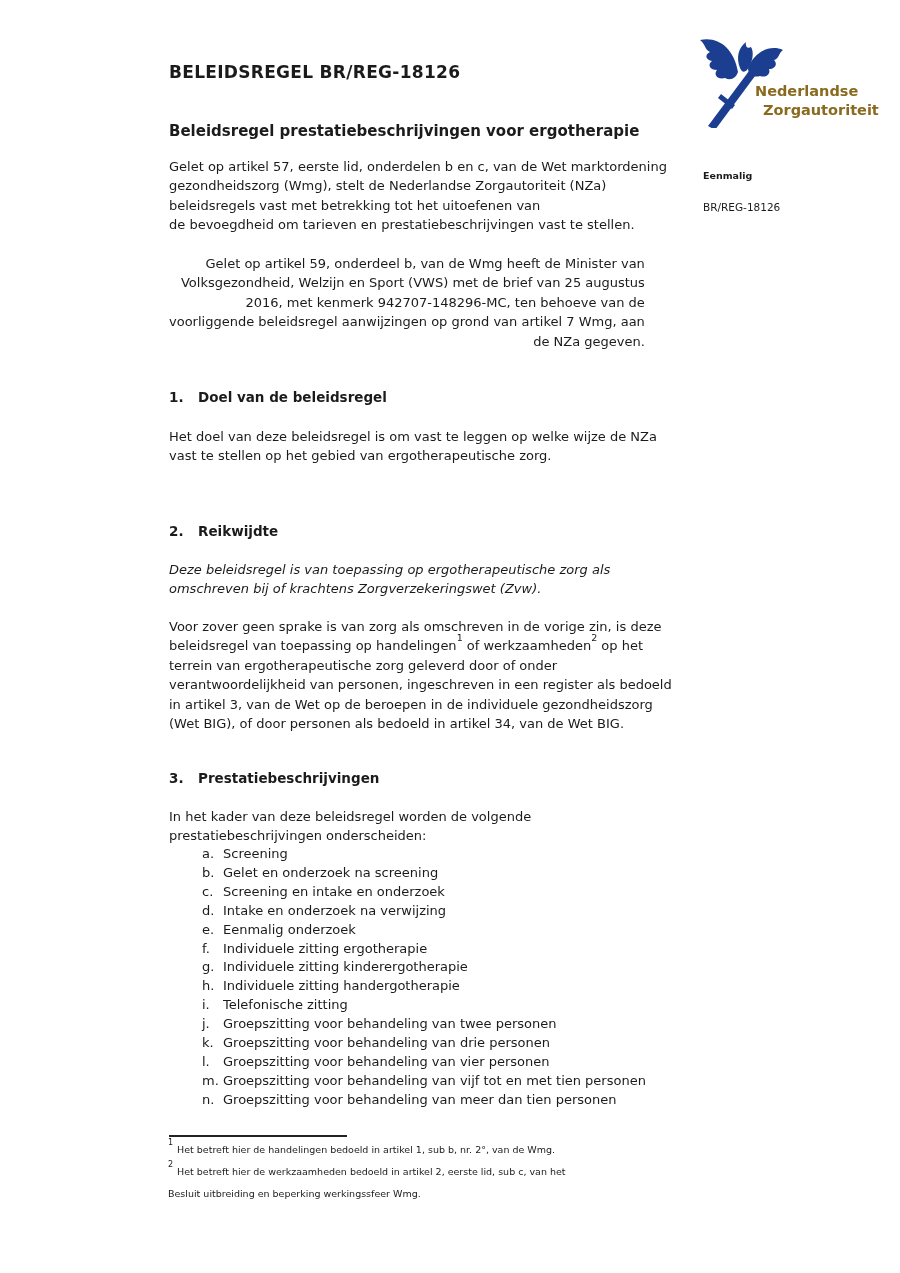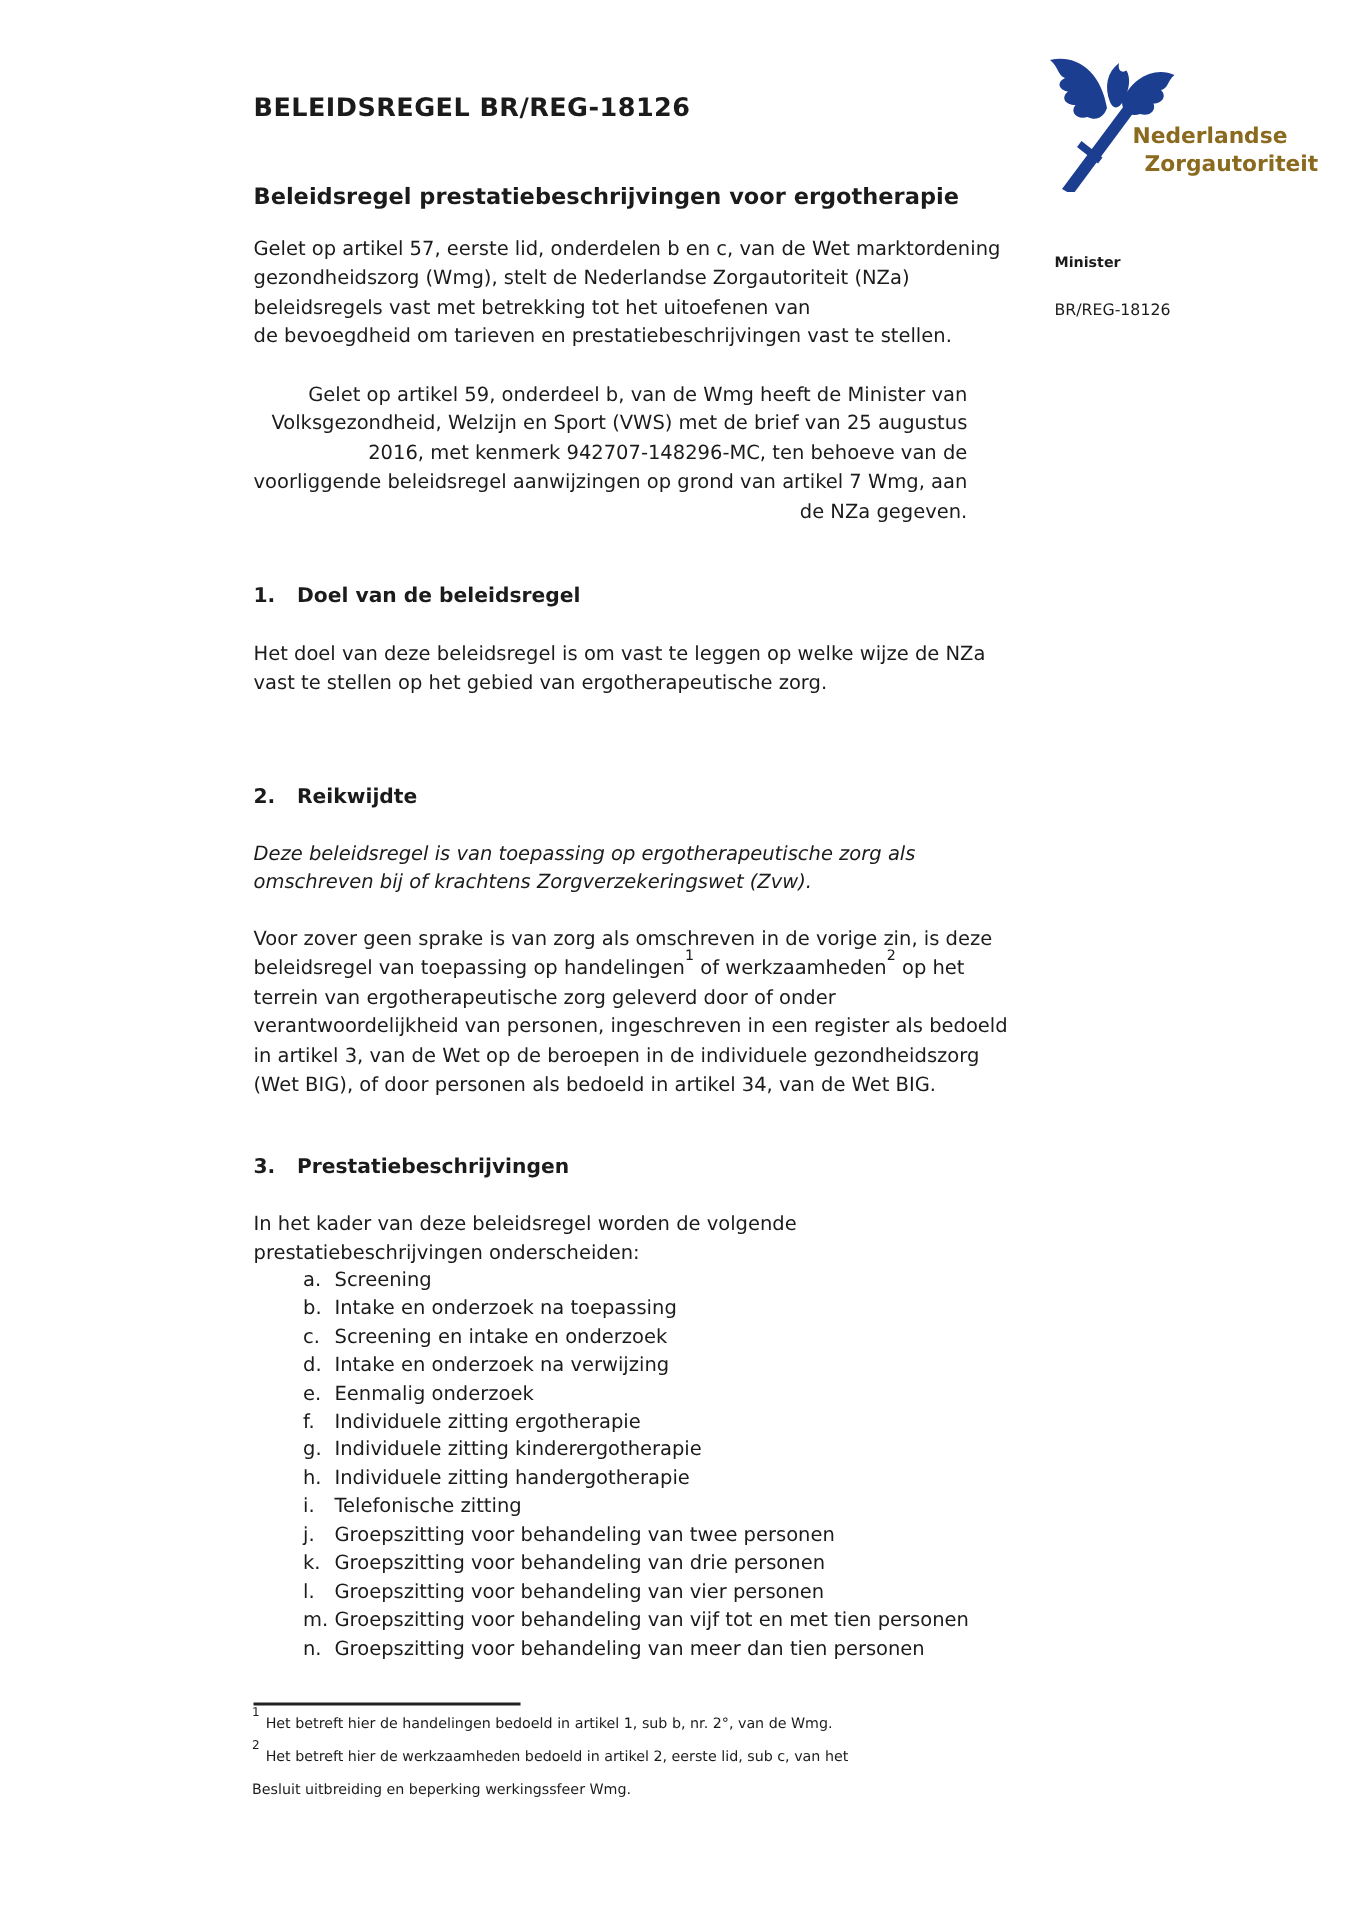--- a/index.html
+++ b/index.html
@@ -52,21 +52,21 @@
       </g>
     </svg>
     <div class="l1">Nederlandse</div>
     <div class="l2">Zorgautoriteit</div>
   </div>
 
   <div class="abs doc-title">BELEIDSREGEL BR/REG-18126</div>
   <div class="abs doc-subtitle">Beleidsregel prestatiebeschrijvingen voor ergotherapie</div>
 
   <div class="abs kenmerk">
-    <div class="label">Minister</div>
+    <div class="label">Eenmalig</div>
     <div class="value">BR/REG-18126</div>
   </div>
 
   <div class="abs body-text p1">
       <div>Gelet op artikel 57, eerste lid, onderdelen b en c, van de Wet marktordening</div>
       <div>gezondheidszorg (Wmg), stelt de Nederlandse Zorgautoriteit (NZa)</div>
       <div>beleidsregels vast met betrekking tot het uitoefenen van</div>
       <div>de bevoegdheid om tarieven en prestatiebeschrijvingen vast te stellen.</div>
     </div>
   <div class="abs body-text p2">
@@ -114,21 +114,21 @@
       <div>prestatiebeschrijvingen onderscheiden:</div>
     </div>
 
   <div class="abs list">
     <div class="row">
         <span class="letter">a.</span>
         <span>Screening</span>
       </div>
     <div class="row">
         <span class="letter">b.</span>
-        <span>Intake en onderzoek na toepassing</span>
+        <span>Gelet en onderzoek na screening</span>
       </div>
     <div class="row">
         <span class="letter">c.</span>
         <span>Screening en intake en onderzoek</span>
       </div>
     <div class="row">
         <span class="letter">d.</span>
         <span>Intake en onderzoek na verwijzing</span>
       </div>
     <div class="row">

